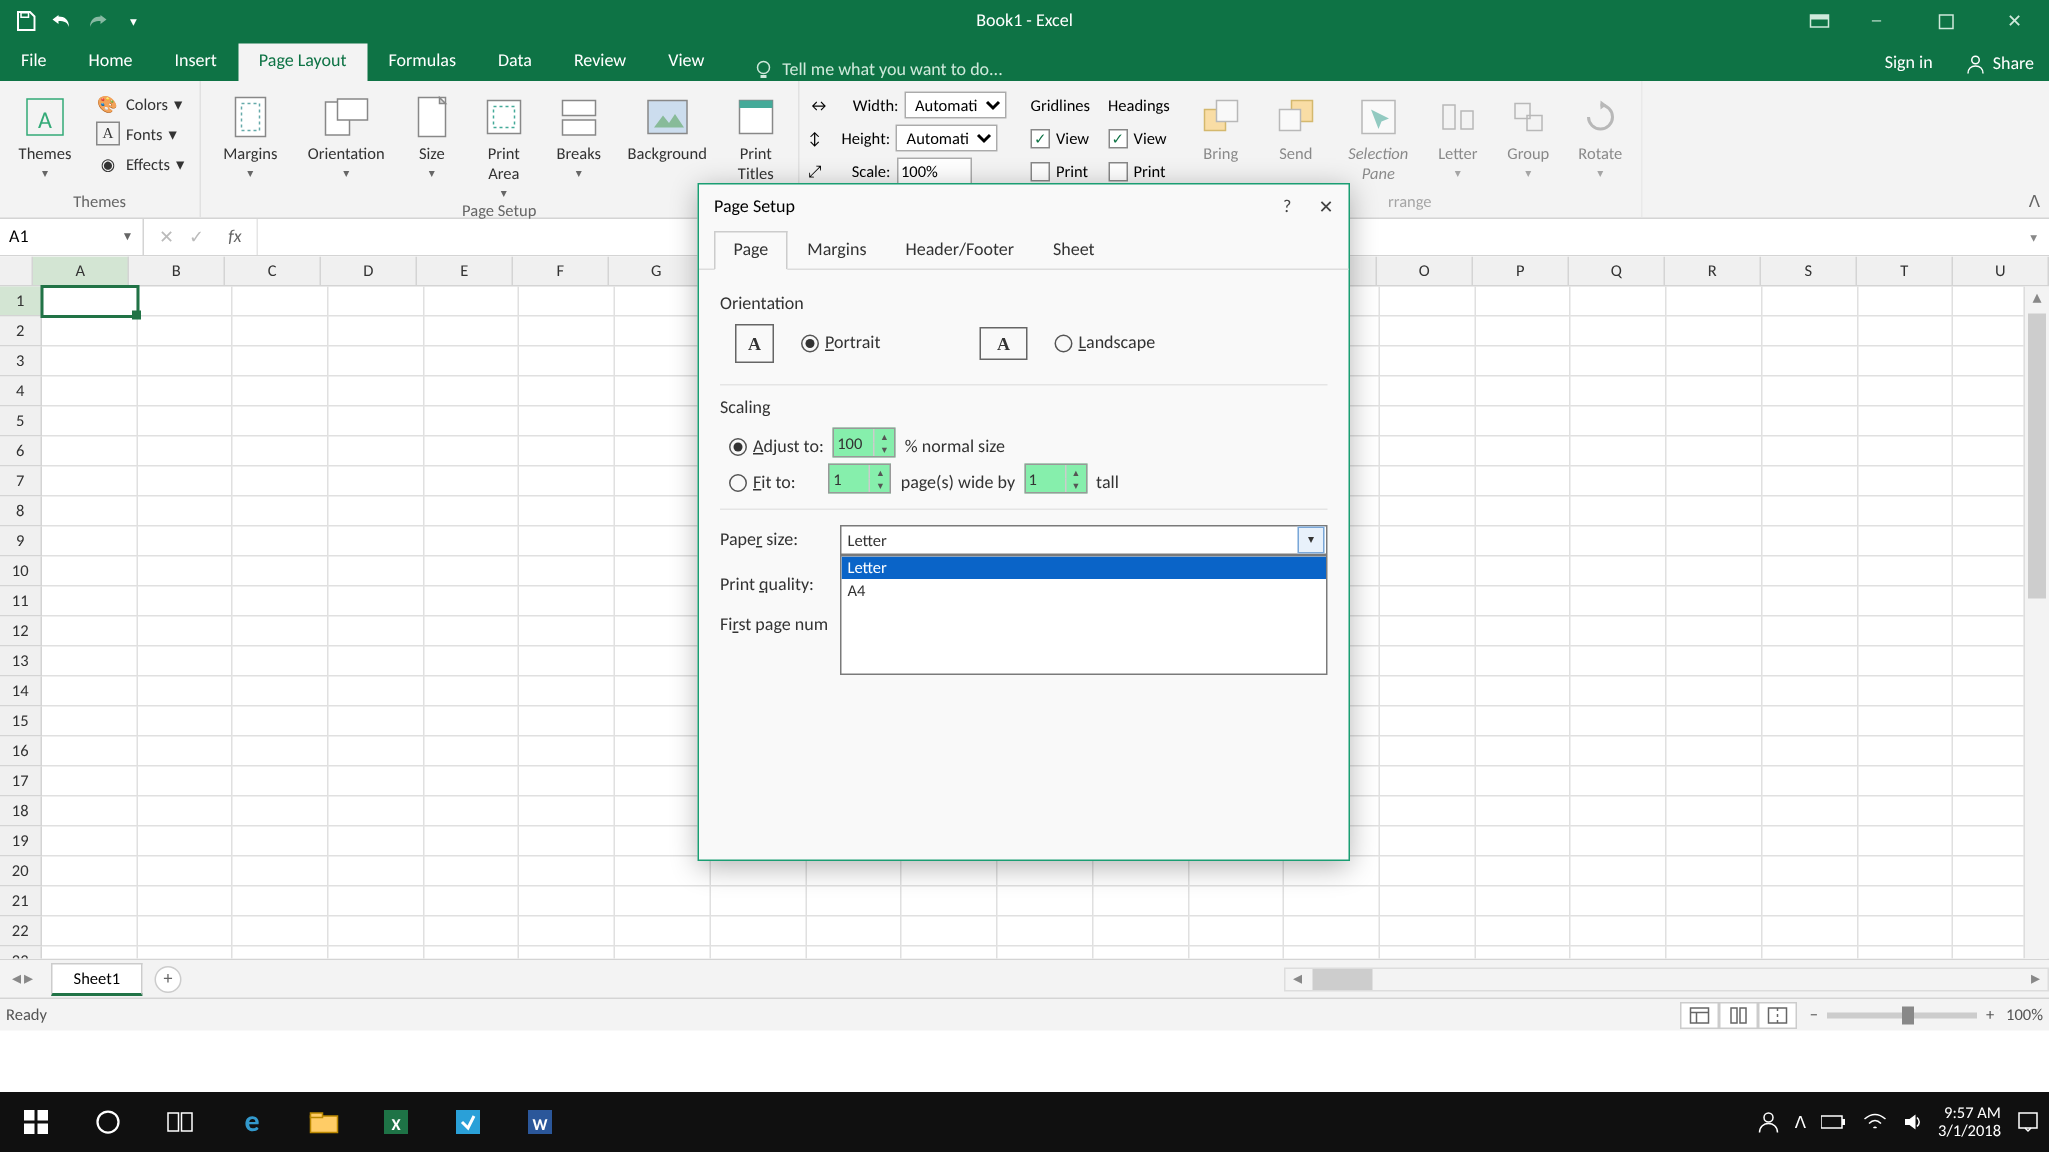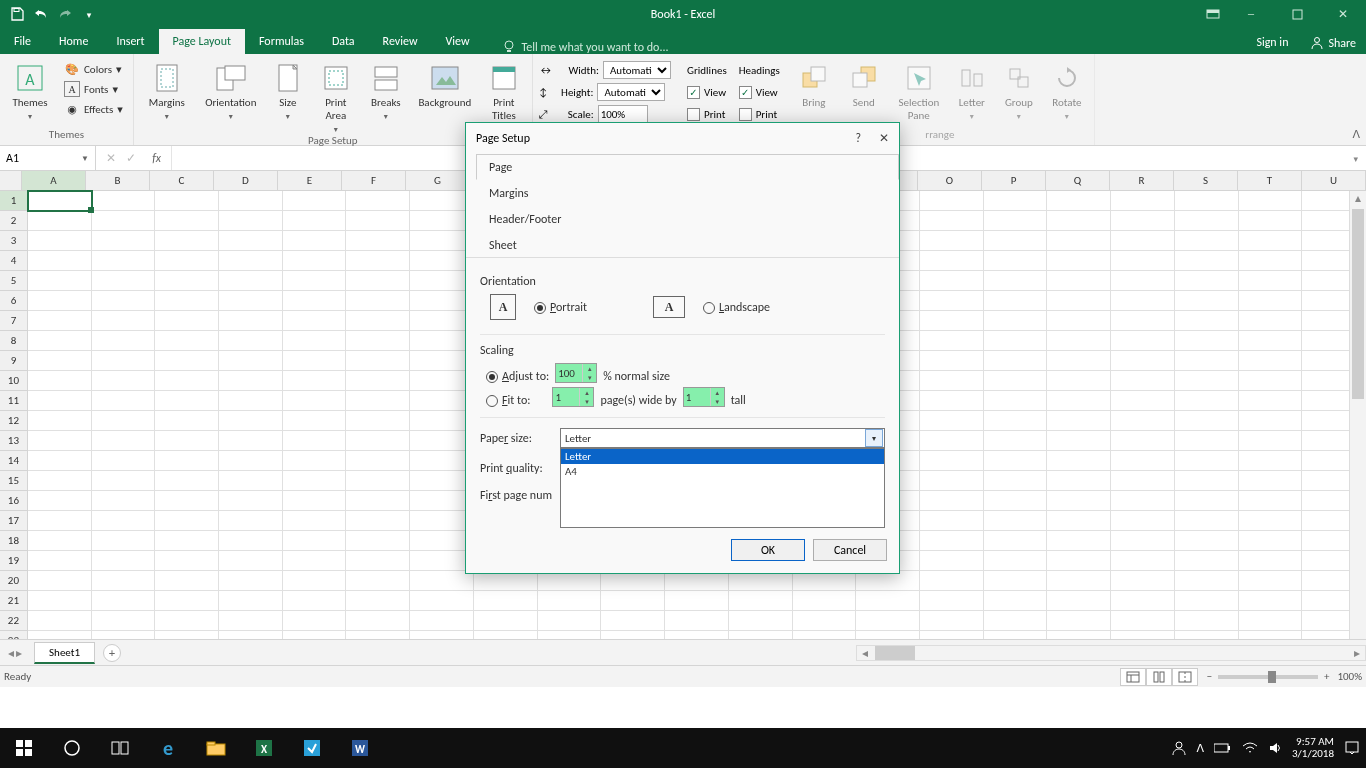--- a/index.html
+++ b/index.html
@@ -86,21 +86,21 @@
 
 .taskbar { position: absolute; bottom: 0; left: 0; right: 0; height: 40px; background: #101010; display: flex; align-items: center; }
 .taskbar .tb { width: 48px; height: 40px; display: flex; align-items: center; justify-content: center; color: #fff; }
 .taskbar .tray { margin-left: auto; display: flex; align-items: center; color: #fff; gap: 10px; padding-right: 6px; font-size: 11px; }
 .taskbar .clock { text-align: right; line-height: 1.1; }
 
 
 .dialog { position: absolute; left: 465px; top: 122px; width: 435px; height: 452px; background: #f9f9f9; border: 1px solid #1a9e73; box-shadow: 0 4px 18px rgba(0,0,0,.3); }
 .dialog .dtitle { height: 30px; display: flex; align-items: center; padding: 0 10px; font-size: 12px; }
 .dialog .dtitle .dctl { margin-left: auto; display: flex; gap: 18px; color: #444; }
-.dialog .tabs { display: flex; border-bottom: 1px solid #ddd; padding-left: 10px; gap: 0; flex-direction: column; }
+.dialog .tabs { display: flex; border-bottom: 1px solid #ddd; padding-left: 10px; gap: 0; }
 .dialog .tabs .dtab { padding: 5px 12px; font-size: 12px; border: 1px solid transparent; position:relative; top:1px; color:#333;}
 .dialog .tabs .dtab.active { border: 1px solid #ccc; border-bottom: 1px solid #f9f9f9; background: #f9f9f9; }
 .dialog .body { padding: 10px 14px; font-size: 12px; color: #333; }
 .dialog .section-title { margin: 6px 0 6px; }
 .dialog hr { border:none; border-top:1px solid #e5e5e5; margin: 2px 0 8px;}
 .orientrow { display:flex; align-items:center; gap:18px; padding-left: 10px; }
 .orientrow .pic { width:26px;height:26px;border:1px solid #666;display:flex;align-items:center;justify-content:center;font-weight:bold;font-family:serif;}
 .orientrow .pic.land { width:32px;height:22px;}
 .radio { width:12px;height:12px;border:1px solid #555;border-radius:50%;display:inline-flex;align-items:center;justify-content:center;margin-right:4px;vertical-align:middle;}
 .radio.on::after { content:"";width:6px;height:6px;background:#333;border-radius:50%;}
@@ -365,21 +365,21 @@
         </div>
       <div class="bigbtn" style="width:44px;">
           <div class="ico">
             <svg width="26" height="26">
               <rect x="10" y="2" width="14" height="14" fill="#fc6" stroke="#b80"></rect>
               <rect x="2" y="8" width="14" height="14" fill="#fff" stroke="#888"></rect>
             </svg>
           </div>
           <span>Send</span>
         </div>
-      <div class="bigbtn" style="width:54px;">
+      <div class="bigbtn" style="width:54px;font-style:italic;">
           <div class="ico">
             <svg width="26" height="26">
               <rect x="2" y="2" width="22" height="22" fill="#fff" stroke="#888"></rect>
               <path d="M8 8l12 6-5 2-2 5z" fill="#4a9"></path>
             </svg>
           </div>
           <span style="white-space:pre-line;text-align:center;">Selection
 Pane</span>
         </div>
       <div class="bigbtn" style="width:40px;">
@@ -1145,24 +1145,20 @@
     </div>
     <div class="formrow" style="margin-top:4px;">
       <div class="flabel">Print <u>q</u>uality:</div>
     </div>
     <div class="formrow">
       <div class="flabel" style="width:100px;">Fi<u>r</u>st page num</div>
     </div>
   </div>
 
   <div class="bottom">
-    <div class="btnrow">
-      <div class="btn primary">OK</div>
-      <div class="btn">Cancel</div>
-    </div>
   </div>
 </div>
 
 <div class="taskbar">
   <div class="tb">
       <svg width="16" height="16">
         <rect x="0" y="0" width="7" height="7" fill="#fff"></rect>
         <rect x="9" y="0" width="7" height="7" fill="#fff"></rect>
         <rect x="0" y="9" width="7" height="7" fill="#fff"></rect>
         <rect x="9" y="9" width="7" height="7" fill="#fff"></rect>

